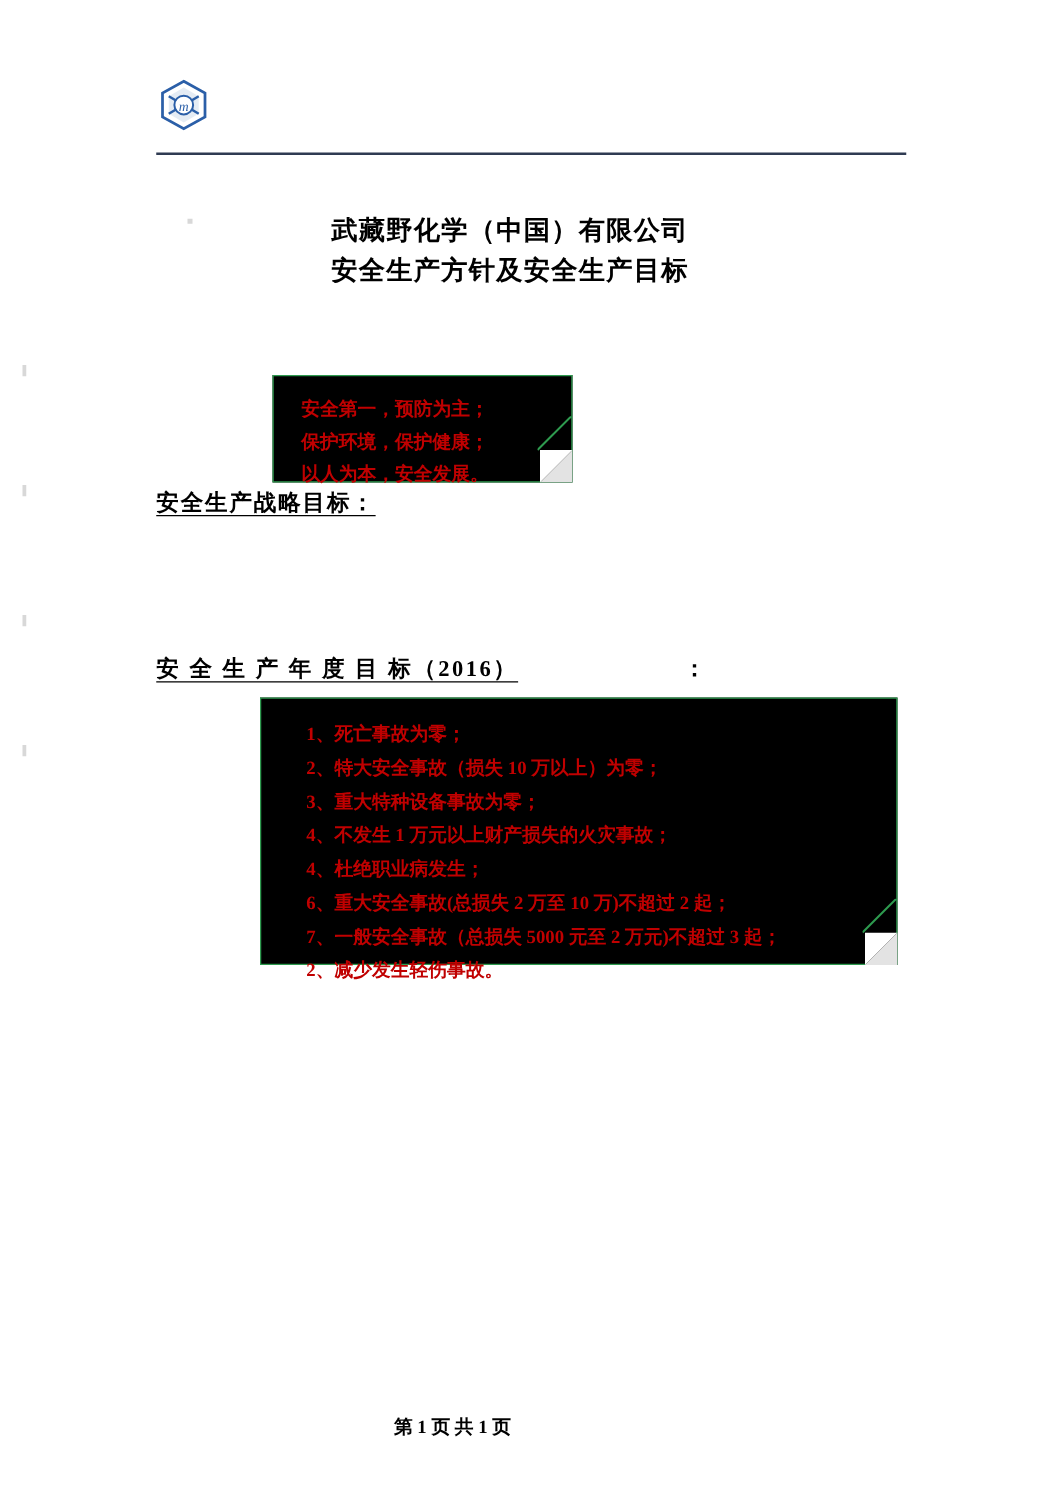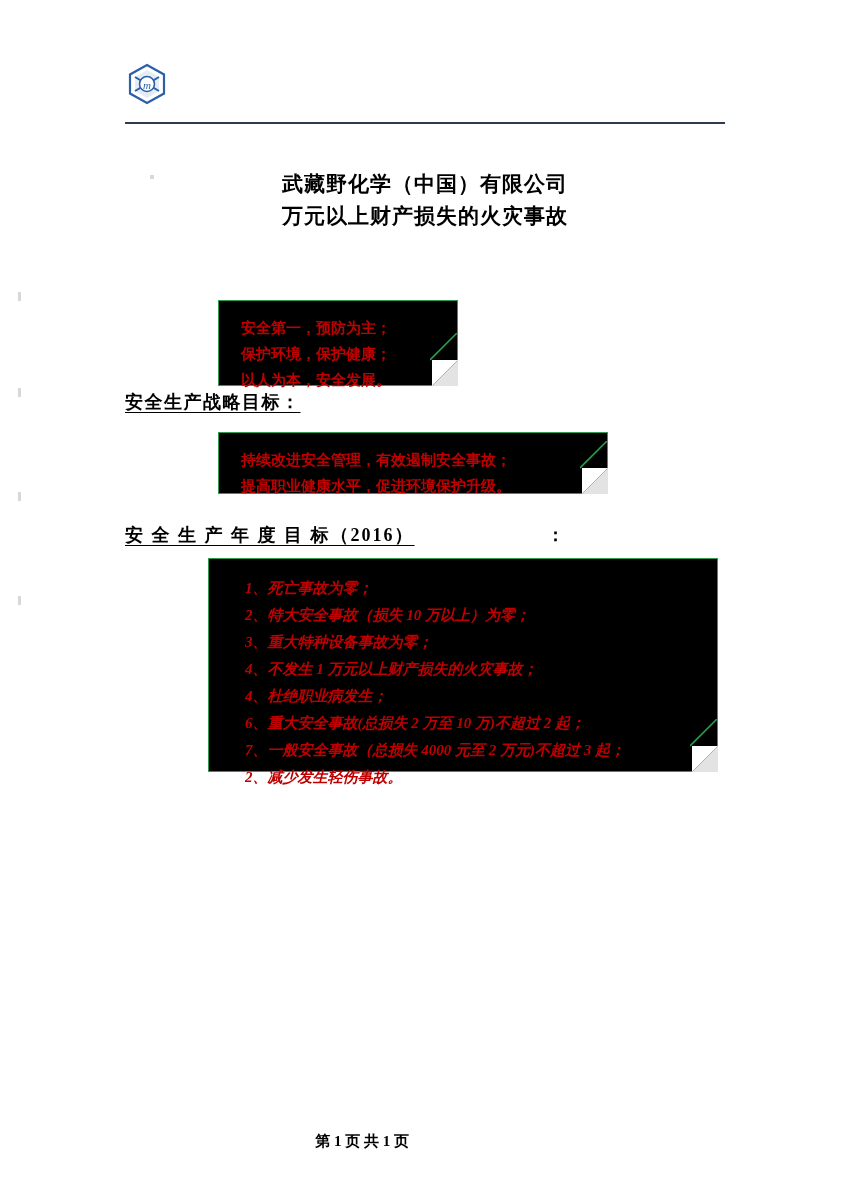--- a/index.html
+++ b/index.html
@@ -50,21 +50,21 @@
     left: 125px;
     top: 122px;
     width: 600px;
     height: 0;
     border-top: 2px solid #2F3B52;
   }
 
   
   .doc-title {
     position: absolute;
-    left: 125px;
+    left: 108px;
     top: 168px;
     width: 600px;
     text-align: center;
     font-family: "Liberation Serif", serif;
     font-weight: bold;
     font-size: 21px;
     line-height: 32px;
     letter-spacing: 1px;
   }
 
@@ -135,21 +135,21 @@
     right: -1px;
     bottom: 24px;
     width: 28px;
     height: 28px;
   }
   .fold-line svg { display: block; }
 
   
   .note.n1 { left: 218px; top: 300px; width: 240px; height: 86px; }
   .note.n2 { left: 218px; top: 432px; width: 390px; height: 62px; }
-  .note.n3 { left: 208px; top: 558px; width: 510px; height: 214px; font-style: italic; }
+  .note.n3 { left: 208px; top: 558px; width: 510px; height: 214px; }
 
   .note.n3 .body {
     padding: 16px 18px 14px 36px;
     line-height: 27px;
   }
 
   
   .footer {
     position: absolute;
     left: 0;
@@ -185,66 +185,54 @@
           <circle cx="22" cy="22" r="7.5" fill="#ffffff" stroke="#2B5FA8" stroke-width="1.6"></circle>
           <text x="22" y="26.5" text-anchor="middle" font-family="Liberation Serif, serif" font-style="italic" font-size="11" fill="#2B5FA8">m</text>
         </svg>
       </span>
     </div>
   </div>
   <div class="header-rule"></div>
 
   <div class="doc-title">
     <div>武藏野化学（中国）有限公司</div>
-    <div>万元以上财产损失的火灾事故</div>
+    <div>安全生产方针及安全生产目标</div>
   </div>
 
 
   <div class="note n1">
     <div class="body">
       <div class="line">安全第一，预防为主；</div>
       <div class="line">保护环境，保护健康；</div>
       <div class="line">以人为本，安全发展。</div>
     </div>
     <div class="fold"></div>
     <div class="fold-line">
       <svg width="28" height="28" viewBox="0 0 28 28">
         <path d="M0,27 L27,0" stroke="#2E9B4F" stroke-width="1.6" fill="none"></path>
       </svg>
     </div>
   </div>
 
   <div class="sec-head s2">安全生产战略目标：</div>
 
-  <div class="note n2">
-    <div class="body">
-      <div class="line">持续改进安全管理，有效遏制安全事故；</div>
-      <div class="line">提高职业健康水平，促进环境保护升级。</div>
-    </div>
-    <div class="fold"></div>
-    <div class="fold-line">
-      <svg width="28" height="28" viewBox="0 0 28 28">
-        <path d="M0,27 L27,0" stroke="#2E9B4F" stroke-width="1.6" fill="none"></path>
-      </svg>
-    </div>
-  </div>
 
   <div class="sec-head s3">
     <span>安 全 生 产 年 度 目 标（2016）</span><span class="colon-far">：</span>
   </div>
 
   <div class="note n3">
     <div class="body">
       <div class="line">1、死亡事故为零；</div>
       <div class="line">2、特大安全事故（损失 10 万以上）为零；</div>
       <div class="line">3、重大特种设备事故为零；</div>
       <div class="line">4、不发生 1 万元以上财产损失的火灾事故；</div>
       <div class="line">4、杜绝职业病发生；</div>
       <div class="line">6、重大安全事故(总损失 2 万至 10 万)不超过 2 起；</div>
-      <div class="line">7、一般安全事故（总损失 4000 元至 2 万元)不超过 3 起；</div>
+      <div class="line">7、一般安全事故（总损失 5000 元至 2 万元)不超过 3 起；</div>
       <div class="line">2、减少发生轻伤事故。</div>
     </div>
     <div class="fold"></div>
     <div class="fold-line">
       <svg width="28" height="28" viewBox="0 0 28 28">
         <path d="M0,27 L27,0" stroke="#2E9B4F" stroke-width="1.6" fill="none"></path>
       </svg>
     </div>
   </div>
 

